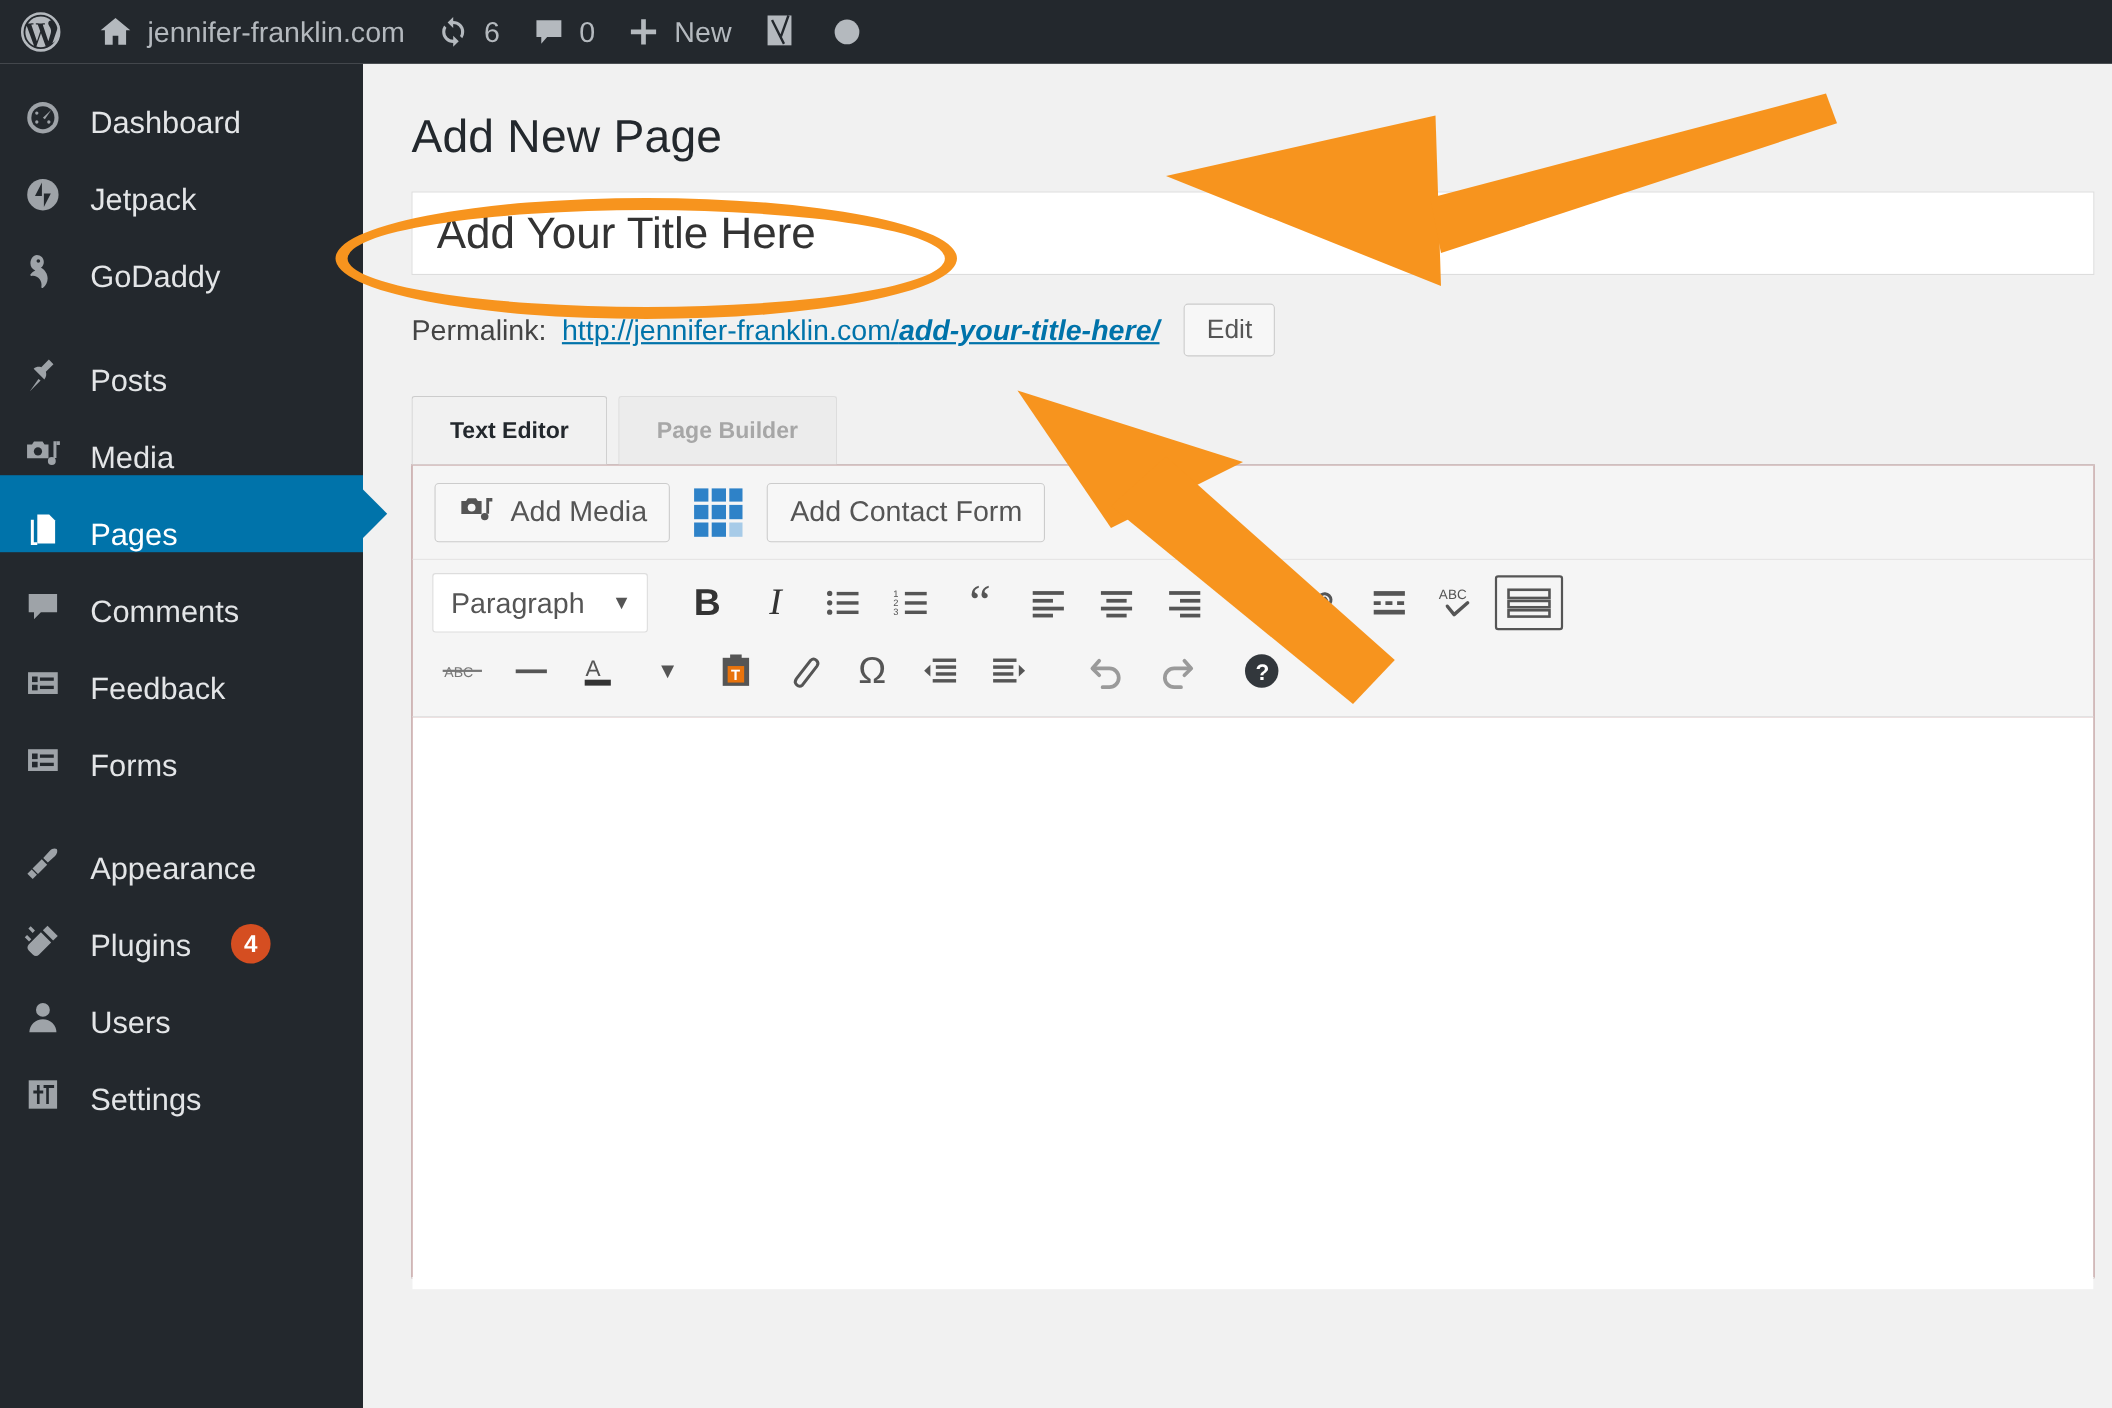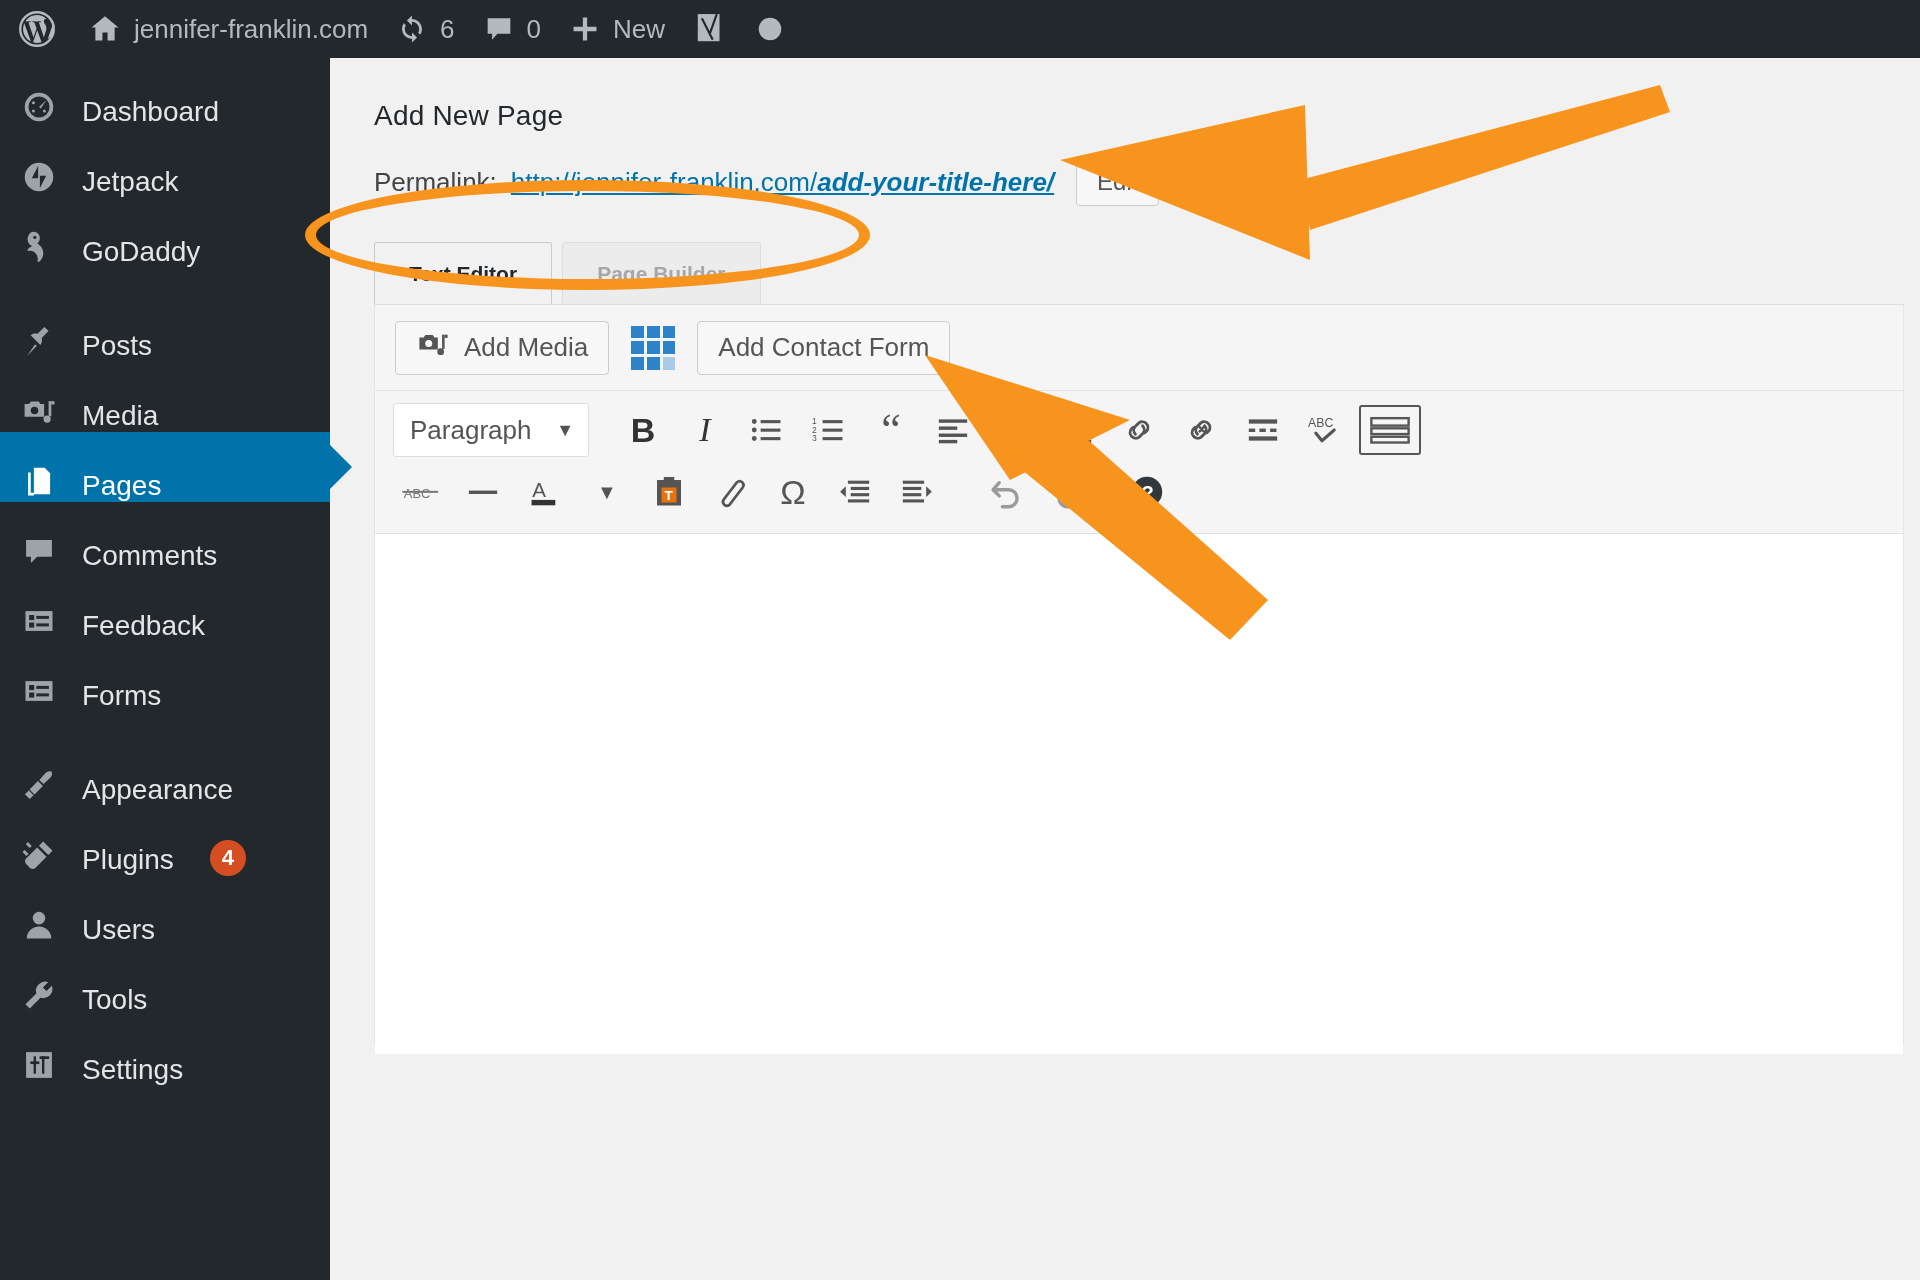--- a/index.html
+++ b/index.html
@@ -92,21 +92,21 @@
   }
 
   
   .content {
     position: absolute; top: 58px; left: 330px;
     width: 1590px; height: 1222px;
     background: #f1f1f1;
     overflow: hidden;
   }
   .page-title {
-    font-size: 28px;
+    font-size: 42px;
     color: #23282d;
     font-weight: normal;
     margin: 42px 0 0 44px;
     letter-spacing: 0.2px;
   }
   .title-wrap {
     margin: 26px 0 0 44px;
     width: 1530px;
   }
   .title-input {
@@ -445,47 +445,42 @@
   <div class="menu-item">
     <span class="m-icon">
       <svg width="36" height="36" viewBox="0 0 24 24">
         <circle cx="12" cy="7.4" r="4.2" fill="#9ea3a8"></circle>
         <path fill="#9ea3a8" d="M3.8 21c0-4.5 3.7-8 8.2-8s8.2 3.5 8.2 8z"></path>
       </svg>
     </span>
     <span>Users</span>
   </div>
 
-  <div class="menu-item">
-    <span class="m-icon">
-      <svg width="36" height="36" viewBox="0 0 24 24">
-        <path fill="#9ea3a8" d="M20.6 5.8 17 9.4l-2.4-2.4 3.6-3.6a6.2 6.2 0 0 0-8 7.6L3 18.2l2.8 2.8 7.2-7.2a6.2 6.2 0 0 0 7.6-8z"></path>
-      </svg>
-    </span>
-    <span>Tools</span>
-  </div>
 
   <div class="menu-item">
     <span class="m-icon">
       <svg width="36" height="36" viewBox="0 0 24 24">
         <rect x="3.4" y="3.4" width="17.2" height="17.2" fill="#9ea3a8"></rect>
         <path fill="#23282d" d="M8.4 6.2h1.6v11.6H8.4z"></path>
         <path fill="#23282d" d="M6.2 9.6h6v1.8h-6z"></path>
         <path fill="#23282d" d="M14 6.2h1.6v11.6H14z"></path>
         <path fill="#23282d" d="M12.4 6.2h6.4V8h-6.4z"></path>
       </svg>
     </span>
     <span>Settings</span>
   </div>
 </div>
 
 <div class="content">
 
   <h1 class="page-title">Add New Page</h1>
 
+  <div class="title-wrap">
+    <div class="title-input">Add Your Title Here</div>
+  </div>
 
   <div class="permalink-row">
     <span class="permalink-label">Permalink:</span>
     <span class="permalink-link"><span>http://jennifer-franklin.com/</span><span class="permalink-slug">add-your-title-here/</span></span>
     <span class="edit-btn">Edit</span>
   </div>
 
   <div class="tabs">
     <div class="tab active">Text Editor</div>
     <div class="tab inactive">Page Builder</div>

